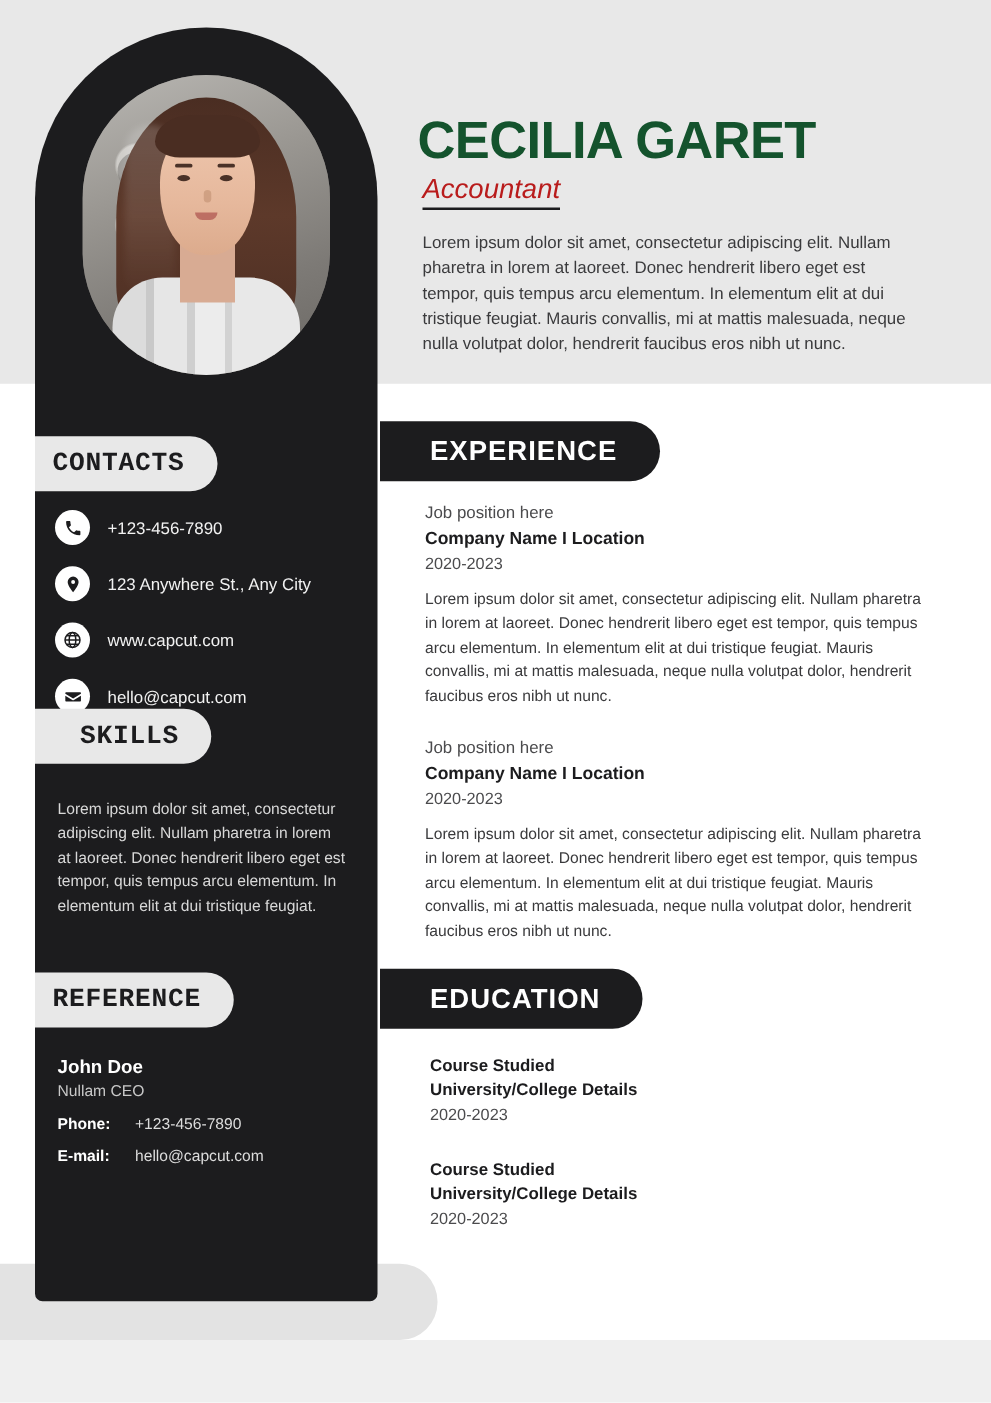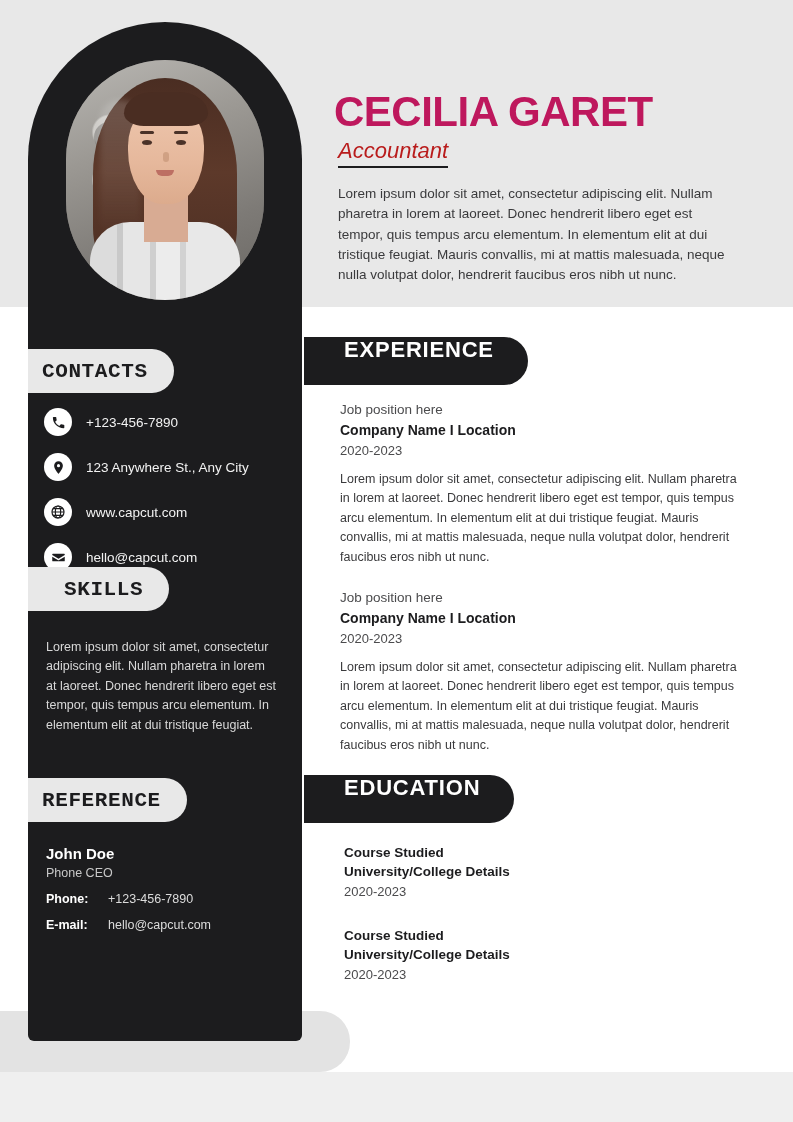--- a/index.html
+++ b/index.html
@@ -160,38 +160,38 @@
   }
 
   
   .pill-dark {
     position: absolute;
     z-index: 6;
     height: 48px;
     background: #1c1c1e;
     border-top-right-radius: 24px;
     border-bottom-right-radius: 24px;
-    display: flex; 
+    display: flex; align-items: center;
     padding-left: 40px; padding-right: 34px;
   }
   .pill-dark span {
     font-size: 22px;
     font-weight: bold;
     letter-spacing: .8px;
     color: #ffffff;
   }
 
   
   .name {
     position: absolute;
     left: 334px; top: 88px;
     font-size: 42px;
     font-weight: bold;
     letter-spacing: -0.5px;
-    color: #be185d;
+    color: #14532d;
     z-index: 5;
   }
   .role {
     position: absolute;
     left: 338px; top: 138px;
     font-size: 22px;
     font-style: italic;
     color: #b91c1c;
     border-bottom: 2px solid #1c1c1e;
     padding-bottom: 2px;
@@ -347,21 +347,21 @@
   <div class="pill-light" style="left:28px; top:567px;padding-left:36px;">
     <span>SKILLS</span>
   </div>
   <div class="skills-text">Lorem ipsum dolor sit amet, consectetur adipiscing elit. Nullam pharetra in lorem at laoreet. Donec hendrerit libero eget est tempor, quis tempus arcu elementum. In elementum elit at dui tristique feugiat.</div>
 
   <div class="pill-light" style="left:28px; top:778px;">
     <span>REFERENCE</span>
   </div>
   <div class="ref">
     <div class="ref-name">John Doe</div>
-    <div class="ref-title">Phone CEO</div>
+    <div class="ref-title">Nullam CEO</div>
     <div class="ref-line">
       <b>Phone:</b>
       <span>+123-456-7890</span>
     </div>
     <div class="ref-line">
       <b>E-mail:</b>
       <span>hello@capcut.com</span>
     </div>
   </div>
 

